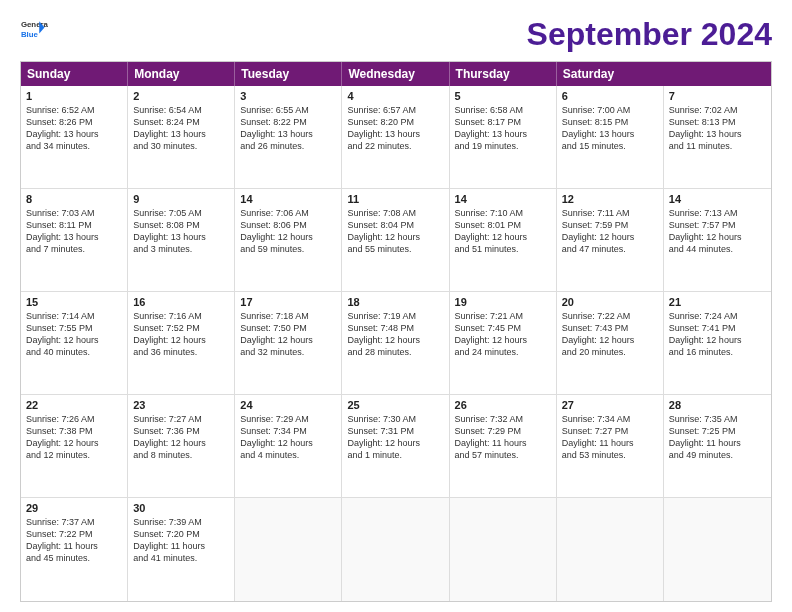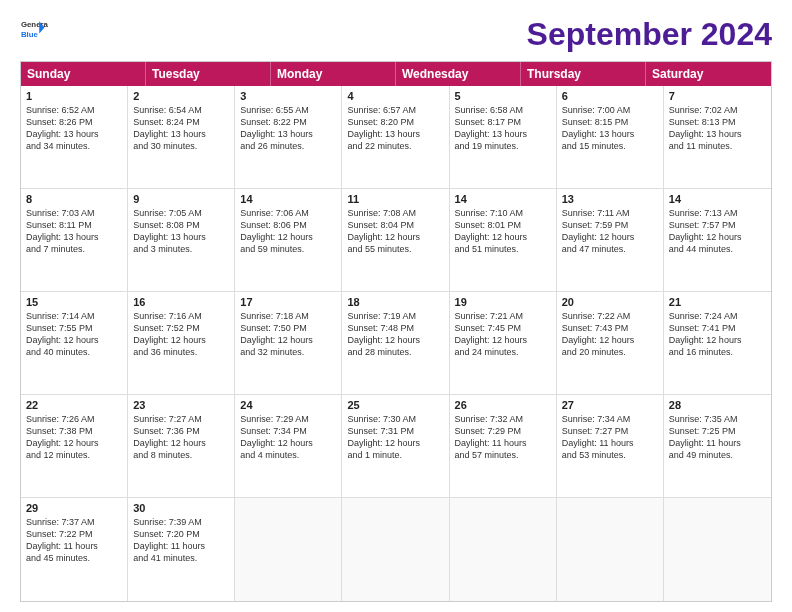--- a/index.html
+++ b/index.html
@@ -45,22 +45,22 @@
       color: #555;
     }
     .calendar {
       flex: 1;
       display: flex;
       flex-direction: column;
       border: 1px solid #ccc;
     }
     .cal-header {
       display: grid;
-      grid-template-columns: repeat(6, 1fr);
-      background: #be185d;
+      grid-template-columns: repeat(7, 1fr);
+      background: #701a75;
     }
     .cal-header-cell {
       color: #fff;
       font-size: 12px;
       font-weight: bold;
       padding: 5px 6px;
       text-align: left;
       border-right: 1px solid rgba(255,255,255,0.3);
     }
     .cal-header-cell:last-child {
@@ -118,22 +118,22 @@
         </svg>
     </div>
     <div class="title-block">
       <div class="month-title">September 2024</div>
     </div>
   </div>
 
   <div class="calendar">
     <div class="cal-header">
     <div class="cal-header-cell">Sunday</div>
+        <div class="cal-header-cell">Monday</div>
         <div class="cal-header-cell">Tuesday</div>
-        <div class="cal-header-cell">Monday</div>
         <div class="cal-header-cell">Wednesday</div>
         <div class="cal-header-cell">Thursday</div>
         <div class="cal-header-cell">Saturday</div>
       </div>
     <div class="cal-body">
     <div class="cal-row">
           <div class="cal-cell">
             <div class="day-num">1</div>
             <div class="cell-text">Sunrise: 6:52 AM<br>Sunset: 8:26 PM<br>Daylight: 13 hours<br>and 34 minutes.</div>
           </div>
@@ -177,21 +177,21 @@
           </div>
           <div class="cal-cell">
             <div class="day-num">11</div>
             <div class="cell-text">Sunrise: 7:08 AM<br>Sunset: 8:04 PM<br>Daylight: 12 hours<br>and 55 minutes.</div>
           </div>
           <div class="cal-cell">
             <div class="day-num">14</div>
             <div class="cell-text">Sunrise: 7:10 AM<br>Sunset: 8:01 PM<br>Daylight: 12 hours<br>and 51 minutes.</div>
           </div>
           <div class="cal-cell">
-            <div class="day-num">13</div>
+            <div class="day-num">12</div>
             <div class="cell-text">Sunrise: 7:11 AM<br>Sunset: 7:59 PM<br>Daylight: 12 hours<br>and 47 minutes.</div>
           </div>
           <div class="cal-cell">
             <div class="day-num">14</div>
             <div class="cell-text">Sunrise: 7:13 AM<br>Sunset: 7:57 PM<br>Daylight: 12 hours<br>and 44 minutes.</div>
           </div>
         </div>
         <div class="cal-row">
           <div class="cal-cell">
             <div class="day-num">15</div>

